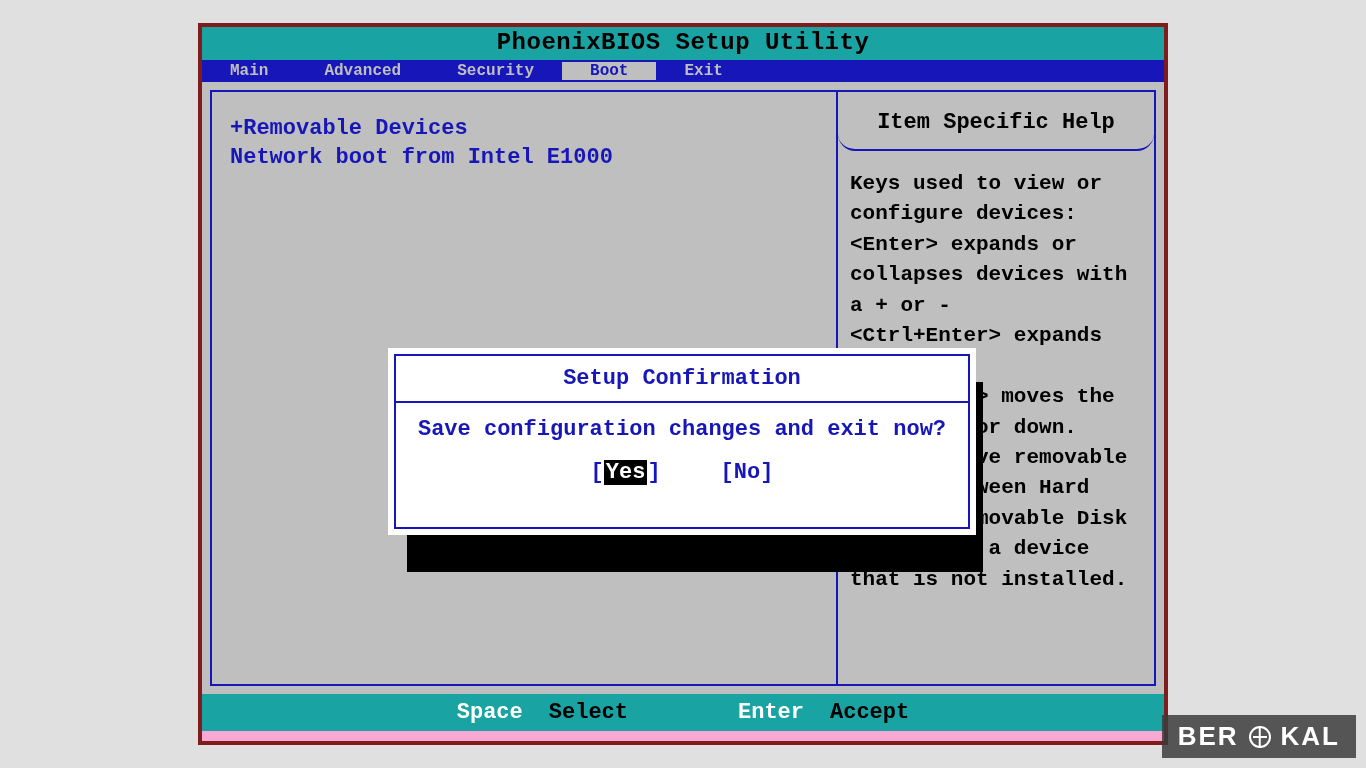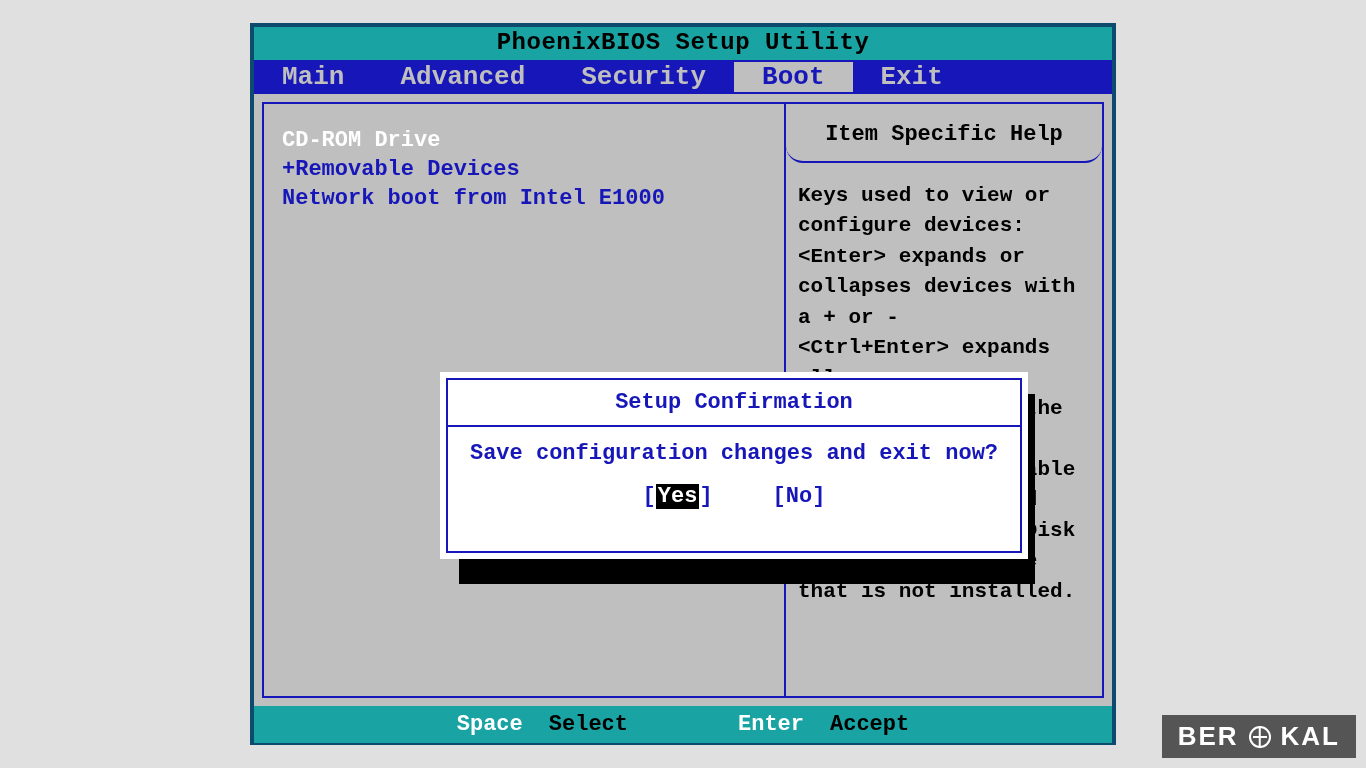--- a/index.html
+++ b/index.html
@@ -10,40 +10,40 @@
     font-family: "Courier New", monospace;
     font-weight: bold;
     font-size: 22px;
     display: flex;
     align-items: center;
     justify-content: center;
     position: relative;
     overflow: hidden;
   }
   .bios-window {
-    width: 866px;
+    width: 970px;
     height: 722px;
     background: #f9a8d4;
-    border: 4px solid #0c4a6e;
+    border: 4px solid #7f1d1d;
     position: relative;
   }
   .title-bar {
     background: #19a3a3;
     color: #000;
     text-align: center;
     padding: 2px 0 4px 0;
     font-size: 24px;
     font-weight: bold;
     letter-spacing: 0.5px;
   }
   .menu-bar {
     background: #1717b9;
     display: flex;
     padding: 2px 0;
-    font-size: 26px;
+    font-size: 16px;
   }
   .menu-item {
     color: #bfbfbf;
     padding: 0 28px;
   }
   .menu-item.active {
     background: #bfbfbf;
     color: #1717b9;
   }
   .content {
@@ -108,21 +108,21 @@
     left: 195px;
     top: 290px;
     z-index: 5;
   }
   .dialog {
     position: absolute;
     background: #fff;
     width: 576px;
     height: 175px;
     left: 182px;
-    top: 274px;
+    top: 262px;
     z-index: 10;
     border: 2px solid #1717b9;
     outline: 6px solid #fff;
   }
   .dialog-title {
     color: #1717b9;
     text-align: center;
     padding: 10px 0 10px 0;
     border-bottom: 2px solid #1717b9;
     font-size: 22px;
@@ -204,23 +204,20 @@
   <div class="menu-bar">
     <div class="menu-item">Main</div>
     <div class="menu-item">Advanced</div>
     <div class="menu-item">Security</div>
     <div class="menu-item active">Boot</div>
     <div class="menu-item">Exit</div>
   </div>
 
   <div class="content">
     <div class="left-pane">
-      <div class="boot-item selected">
-        <span class="prefix"> </span><span>CD-ROM Drive</span>
-      </div>
       <div class="boot-item">
         <span class="prefix">+</span><span>Removable Devices</span>
       </div>
       <div class="boot-item">
         <span class="prefix"> </span><span>Network boot from Intel E1000</span>
       </div>
 
       <div class="dialog-shadow"></div>
       <div class="dialog">
         <div class="dialog-title">Setup Confirmation</div>

